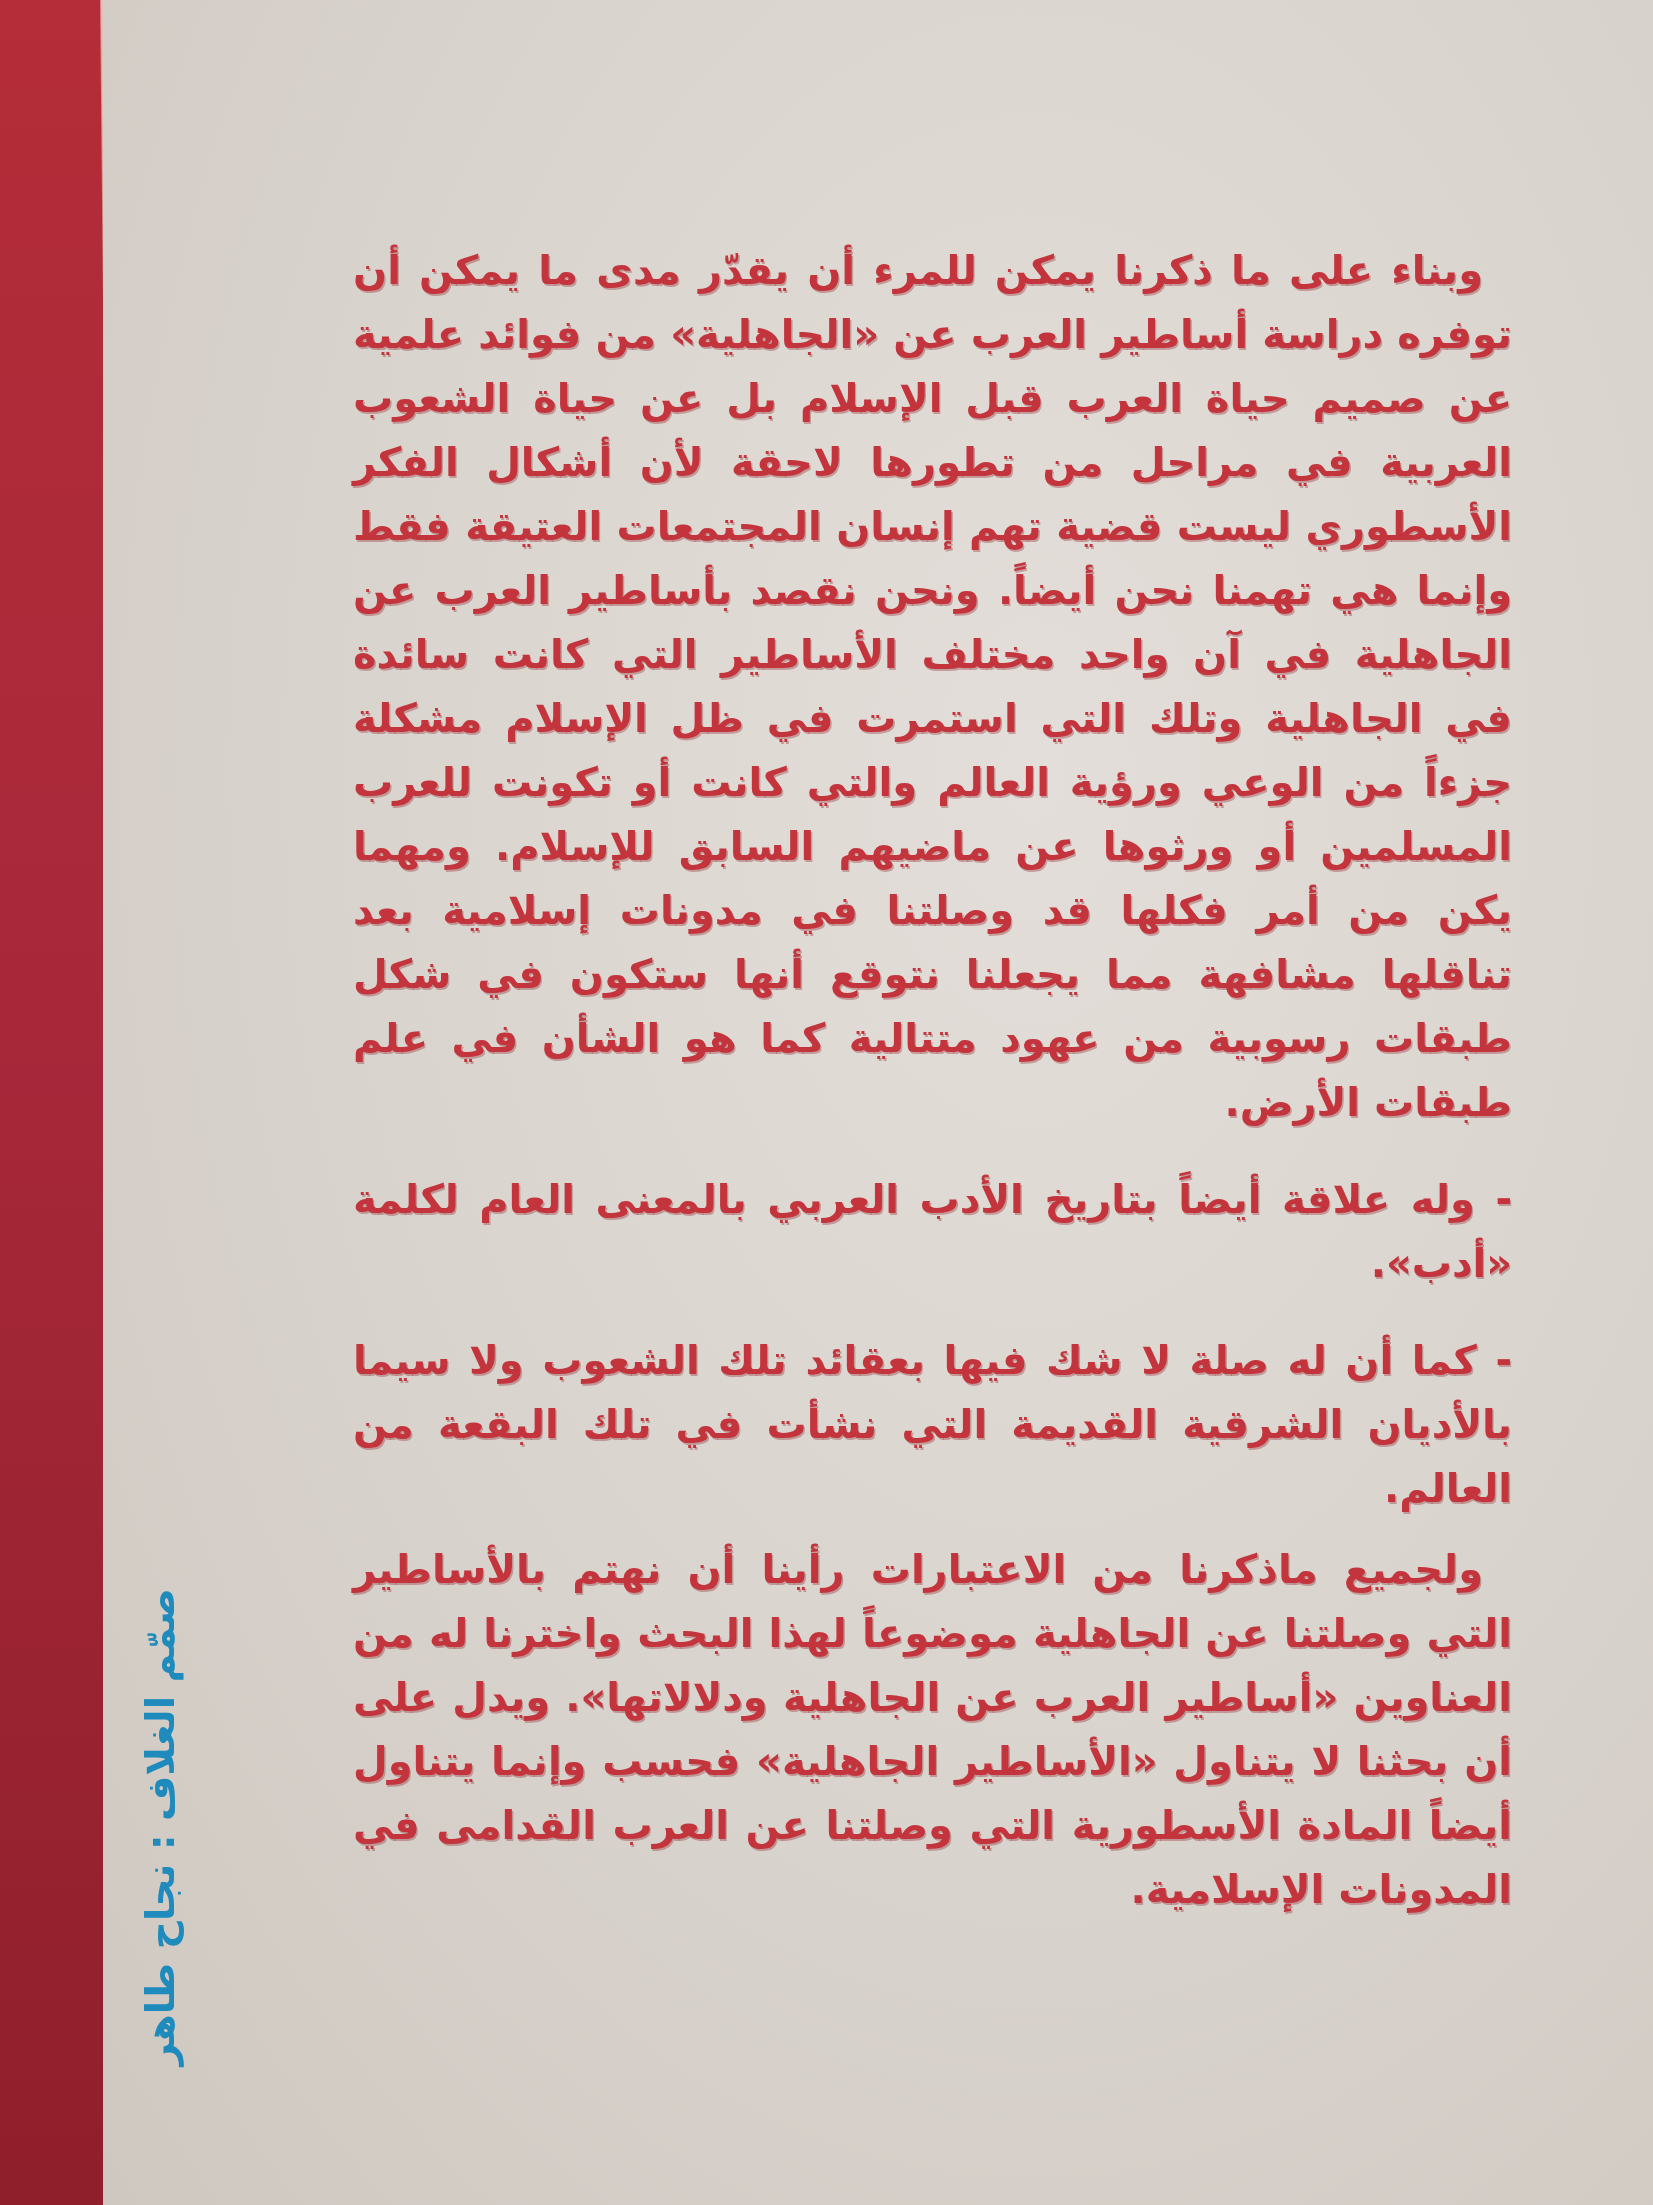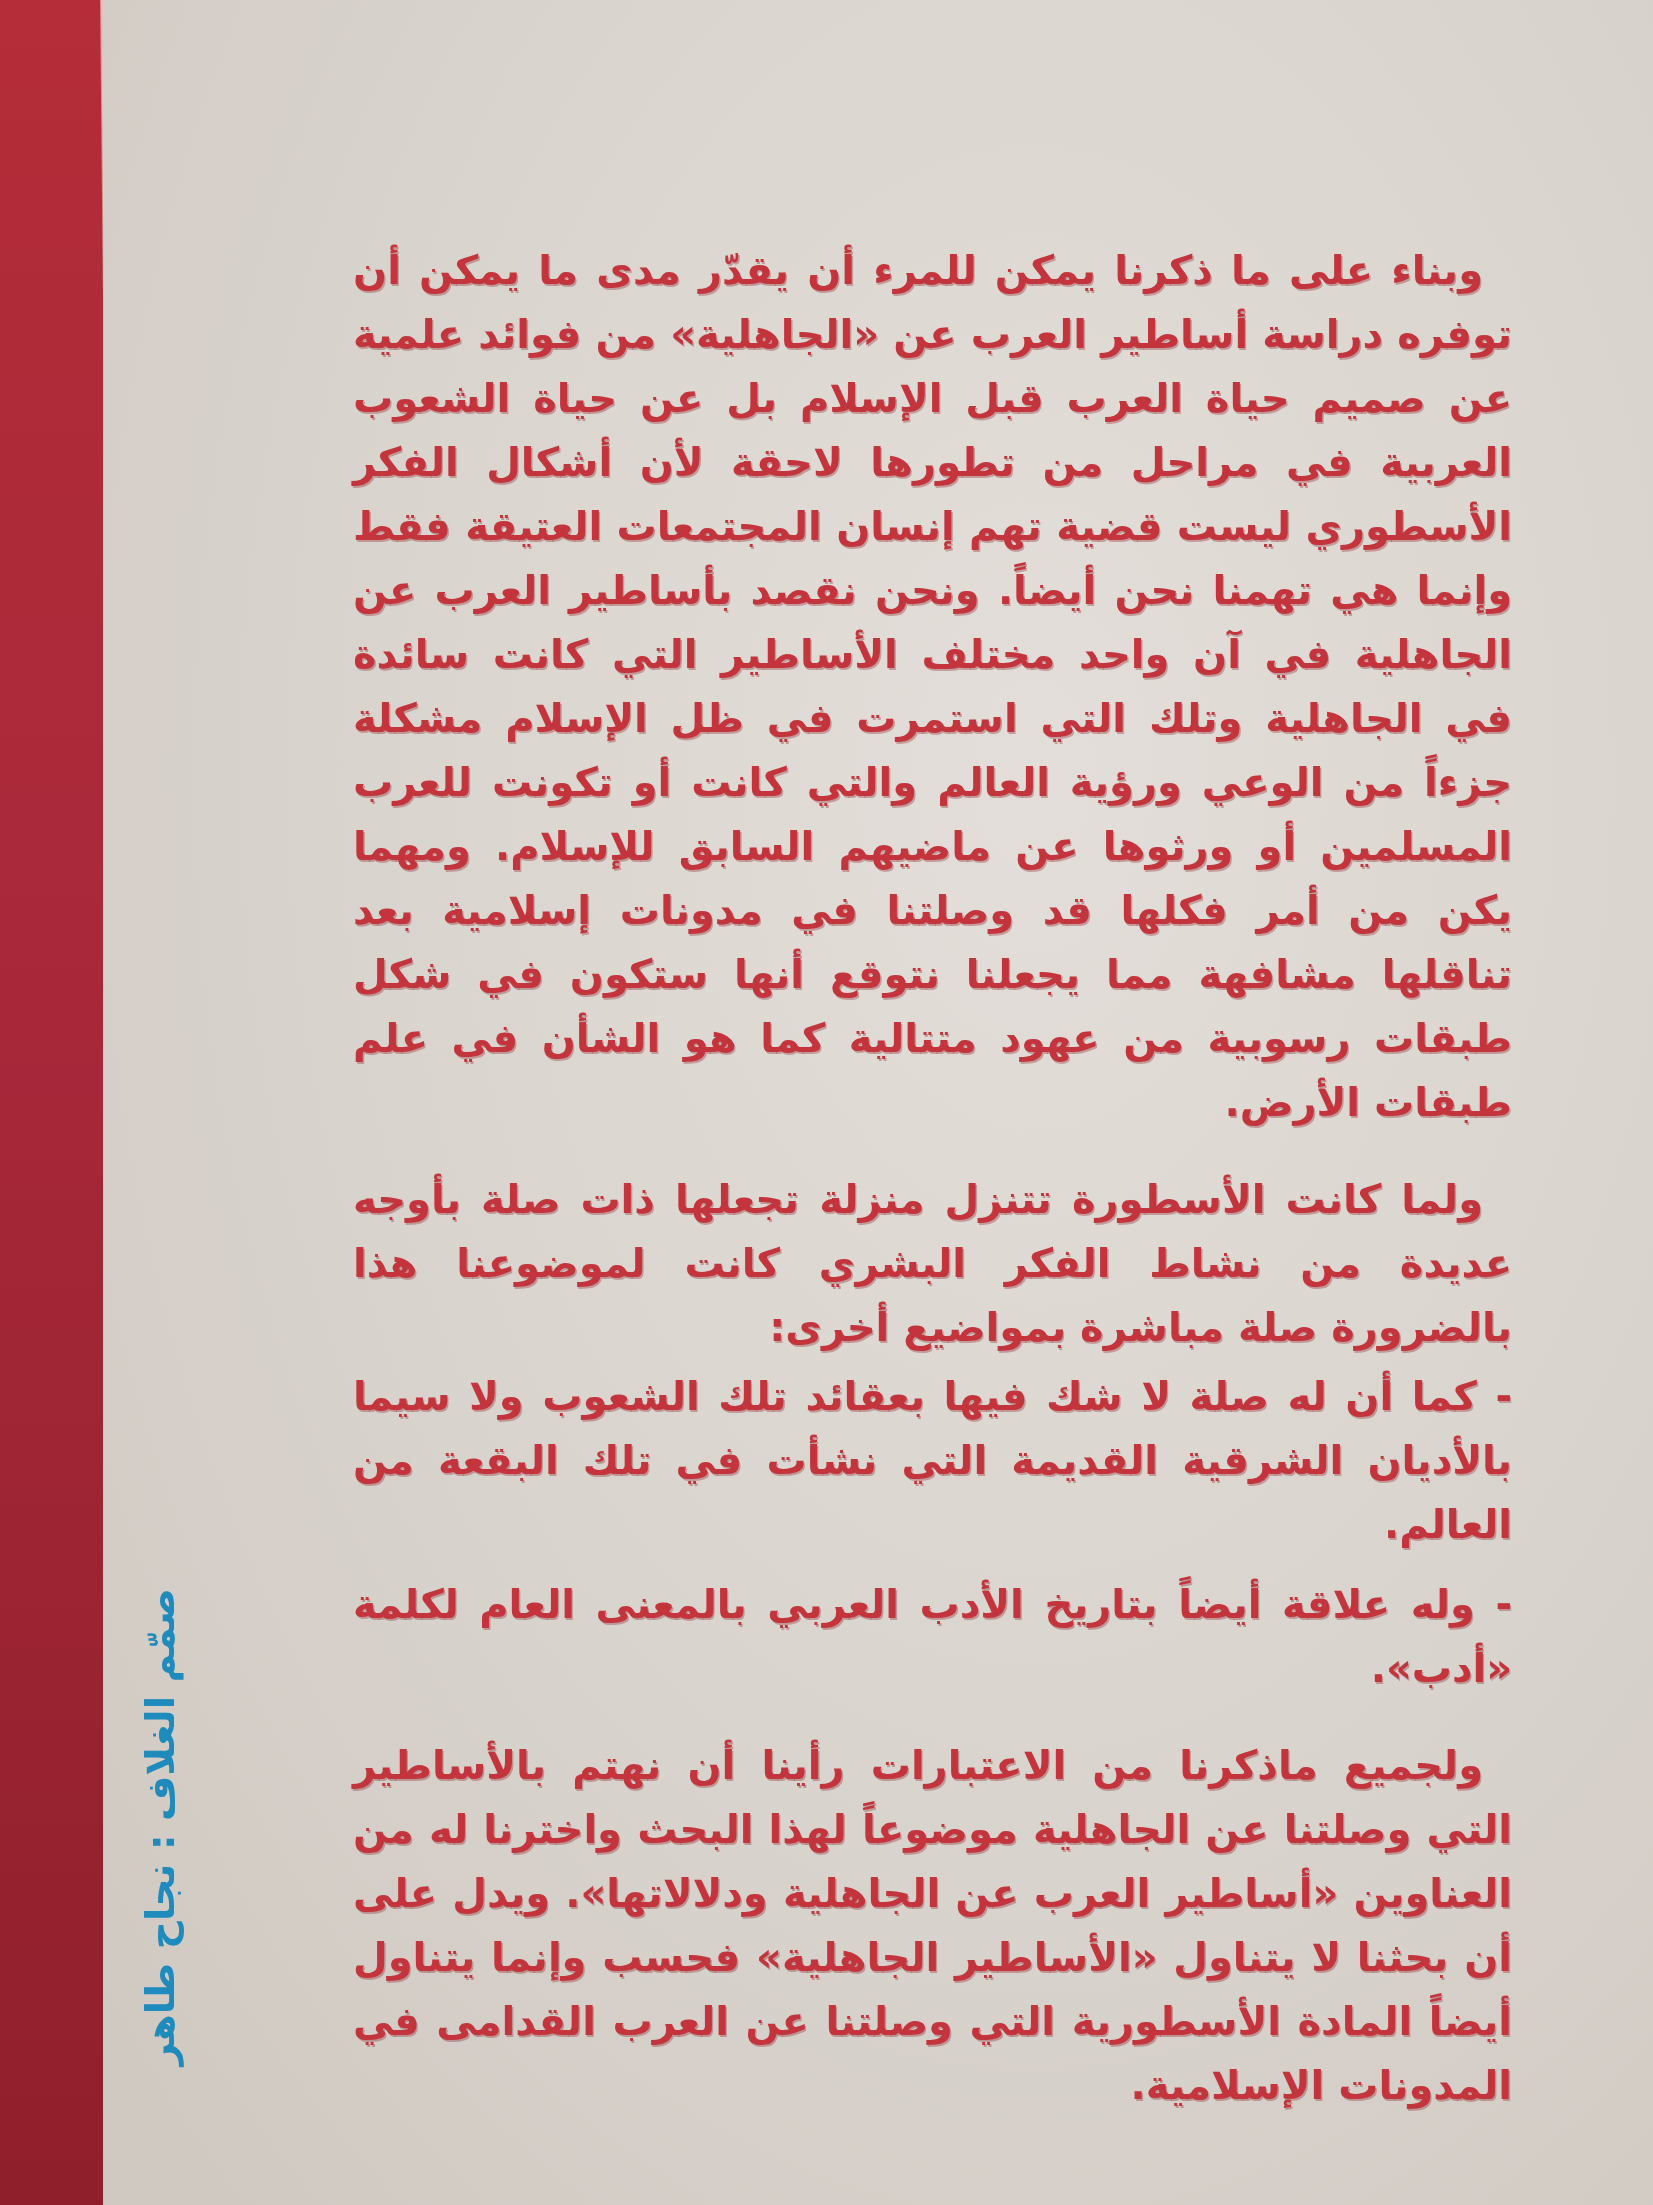--- a/index.html
+++ b/index.html
@@ -82,18 +82,17 @@
 <body>
 
 <div class="spine"></div>
 <div class="spine-edge"></div>
 <div class="paper"></div>
 
 <div class="credit">صمّم الغلاف : نجاح طاهر</div>
 
 <div class="text-block">
   <p class="para">وبناء على ما ذكرنا يمكن للمرء أن يقدّر مدى ما يمكن أن توفره دراسة أساطير العرب عن «الجاهلية» من فوائد علمية عن صميم حياة العرب قبل الإسلام بل عن حياة الشعوب العربية في مراحل من تطورها لاحقة لأن أشكال الفكر الأسطوري ليست قضية تهم إنسان المجتمعات العتيقة فقط وإنما هي تهمنا نحن أيضاً. ونحن نقصد بأساطير العرب عن الجاهلية في آن واحد مختلف الأساطير التي كانت سائدة في الجاهلية وتلك التي استمرت في ظل الإسلام مشكلة جزءاً من الوعي ورؤية العالم والتي كانت أو تكونت للعرب المسلمين أو ورثوها عن ماضيهم السابق للإسلام. ومهما يكن من أمر فكلها قد وصلتنا في مدونات إسلامية بعد تناقلها مشافهة مما يجعلنا نتوقع أنها ستكون في شكل طبقات رسوبية من عهود متتالية كما هو الشأن في علم طبقات الأرض.</p>
-  <p class="para" style="margin-bottom:4.8px">ولما كانت الأسطورة تتنزل منزلة تجعلها ذات صلة بأوجه عديدة من نشاط الفكر البشري كانت لموضوعنا هذا بالضرورة صلة مباشرة بمواضيع أخرى:</p>
+  <p class="bullet" style="margin-bottom:33px">- وله علاقة أيضاً بتاريخ الأدب العربي بالمعنى العام لكلمة «أدب».</p>
   <p class="bullet">- كما أن له صلة لا شك فيها بعقائد تلك الشعوب ولا سيما بالأديان الشرقية القديمة التي نشأت في تلك البقعة من العالم.</p>
-  <p class="bullet" style="margin-bottom:33px">- وله علاقة أيضاً بتاريخ الأدب العربي بالمعنى العام لكلمة «أدب».</p>
   <p class="para">ولجميع ماذكرنا من الاعتبارات رأينا أن نهتم بالأساطير التي وصلتنا عن الجاهلية موضوعاً لهذا البحث واخترنا له من العناوين «أساطير العرب عن الجاهلية ودلالاتها». ويدل على أن بحثنا لا يتناول «الأساطير الجاهلية» فحسب وإنما يتناول أيضاً المادة الأسطورية التي وصلتنا عن العرب القدامى في المدونات الإسلامية.</p>
 </div>
 
 
 </body></html>

